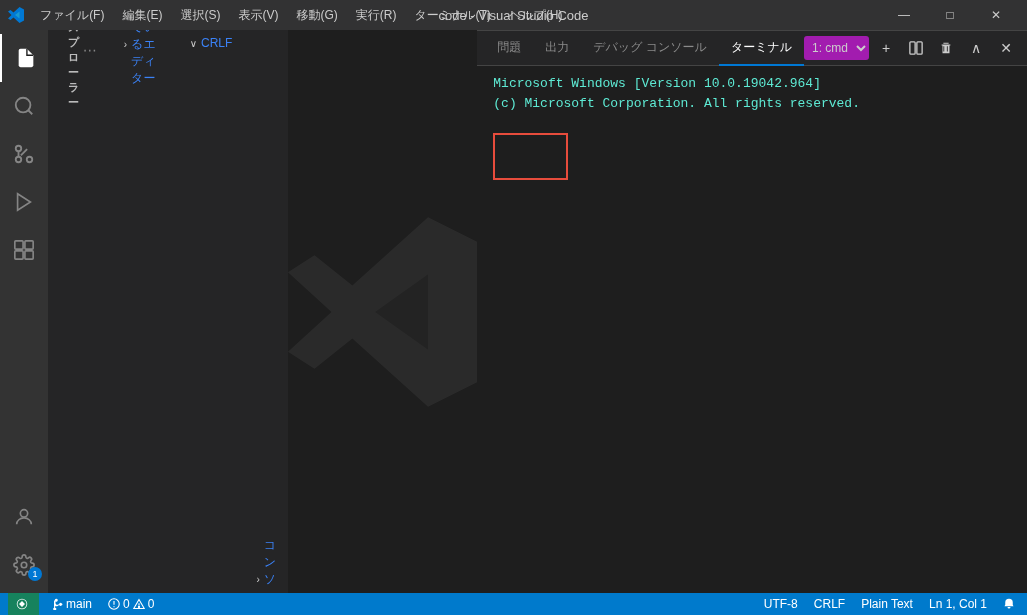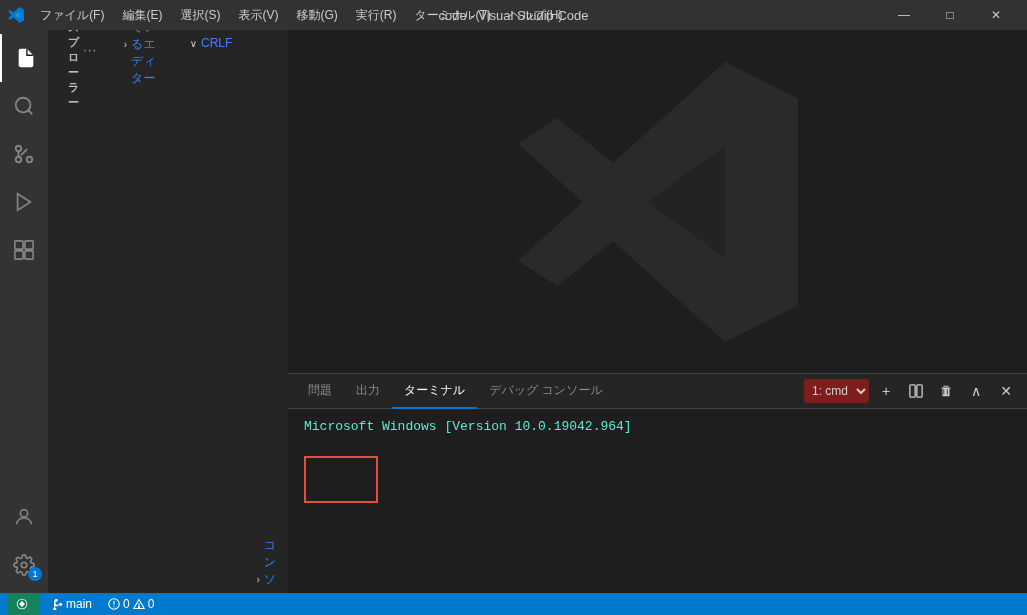--- a/index.html
+++ b/index.html
@@ -188,21 +188,21 @@
     }
     .code-section .chevron {
       font-size: 10px;
       margin-right: 4px;
     }
 
     
     .editor-area {
       flex: 1;
       display: flex;
-      flex-direction: column;
+      flex-direction: row;
       background: #1e1e1e;
       overflow: hidden;
     }
     .editor-main {
       flex: 1;
       display: flex;
       align-items: center;
       justify-content: center;
       background: #1e1e1e;
       position: relative;
@@ -244,21 +244,21 @@
       color: #ffffff;
       border-bottom: 2px solid #0078d4;
     }
     .terminal-tabs-right {
       margin-left: auto;
       display: flex;
       align-items: center;
       gap: 4px;
     }
     .terminal-select {
-      background: #7f1d1d;
+      background: #a21caf;
       border: none;
       color: #cccccc;
       font-size: 12px;
       padding: 2px 4px;
       cursor: pointer;
       border-radius: 3px;
       height: 24px;
     }
     .terminal-btn {
       width: 26px;
@@ -437,22 +437,22 @@
       <svg class="vscode-watermark" width="280" height="280" viewBox="0 0 100 100" xmlns="http://www.w3.org/2000/svg">
         <path d="M74 0L34 36L14 20L0 29L23 50L0 71L14 80L34 64L74 100L100 87V13L74 0Z" fill="#cccccc"></path>
         <path d="M74 30L46 50L74 70V30Z" fill="#666666"></path>
       </svg>
     </div>
 
     <div class="terminal-panel">
       <div class="terminal-tabs-bar">
         <div class="terminal-tab">問題</div>
         <div class="terminal-tab">出力</div>
+        <div class="terminal-tab">デバッグ コンソール</div>
         <div class="terminal-tab active">ターミナル</div>
-        <div class="terminal-tab">デバッグ コンソール</div>
         <div class="terminal-tabs-right">
           <select class="terminal-select">
             <option>1: cmd</option>
           </select>
           <div class="terminal-btn">+</div>
           <div class="terminal-btn">
             <svg width="14" height="14" viewBox="0 0 16 16" fill="currentColor">
               <rect x="1" y="1" width="6" height="14" rx="1" fill="none" stroke="currentColor" stroke-width="1.5"></rect>
               <rect x="9" y="1" width="6" height="14" rx="1" fill="none" stroke="currentColor" stroke-width="1.5"></rect>
             </svg>
@@ -461,20 +461,21 @@
             <svg width="14" height="14" viewBox="0 0 16 16" fill="currentColor">
               <path d="M5 2h6v1H5V2zm-2 2v1h1v9h8V5h1V4H3zm2 2h1v6H5V6zm4 0h1v6H9V6z"></path>
             </svg>
           </div>
           <div class="terminal-btn">∧</div>
           <div class="terminal-btn">✕</div>
         </div>
       </div>
       <div class="terminal-content">
         <div class="terminal-line">Microsoft Windows [Version 10.0.19042.964]</div>
+        <div class="terminal-line">(c) Microsoft Corporation. All rights reserved.</div>
         <div class="terminal-line">&nbsp;</div>
         <div class="terminal-line" style="display:inline-block; border: 2px solid #e74c3c; padding: 2px 4px; margin: 0; line-height:1.5;">
         </div>
         
         
       </div>
     </div>
 
   </div>
 </div>
@@ -500,13 +501,32 @@
       </svg>
       <span>0</span>
       <svg width="12" height="12" viewBox="0 0 16 16" fill="none" stroke="white" stroke-width="1.5">
         <path d="M8 2L1 14h14L8 2z"></path>
         <line x1="8" y1="7" x2="8" y2="10"></line>
         <circle cx="8" cy="12" r="0.8" fill="white"></circle>
       </svg>
       <span>0</span>
     </div>
   </div>
+  <div class="status-right">
+    <div class="status-item">
+      <span>UTF-8</span>
+    </div>
+    <div class="status-item">
+      <span>CRLF</span>
+    </div>
+    <div class="status-item">
+      <span>Plain Text</span>
+    </div>
+    <div class="status-item">
+      <span>Ln 1, Col 1</span>
+    </div>
+    <div class="status-item">
+      <svg width="12" height="12" viewBox="0 0 16 16" fill="white">
+        <path d="M8 1a5 5 0 0 0-5 5v3l-1 2h12l-1-2V6a5 5 0 0 0-5-5zm0 13a2 2 0 0 0 2-2H6a2 2 0 0 0 2 2z"></path>
+      </svg>
+    </div>
+  </div>
 </div>
 
 </body></html>

